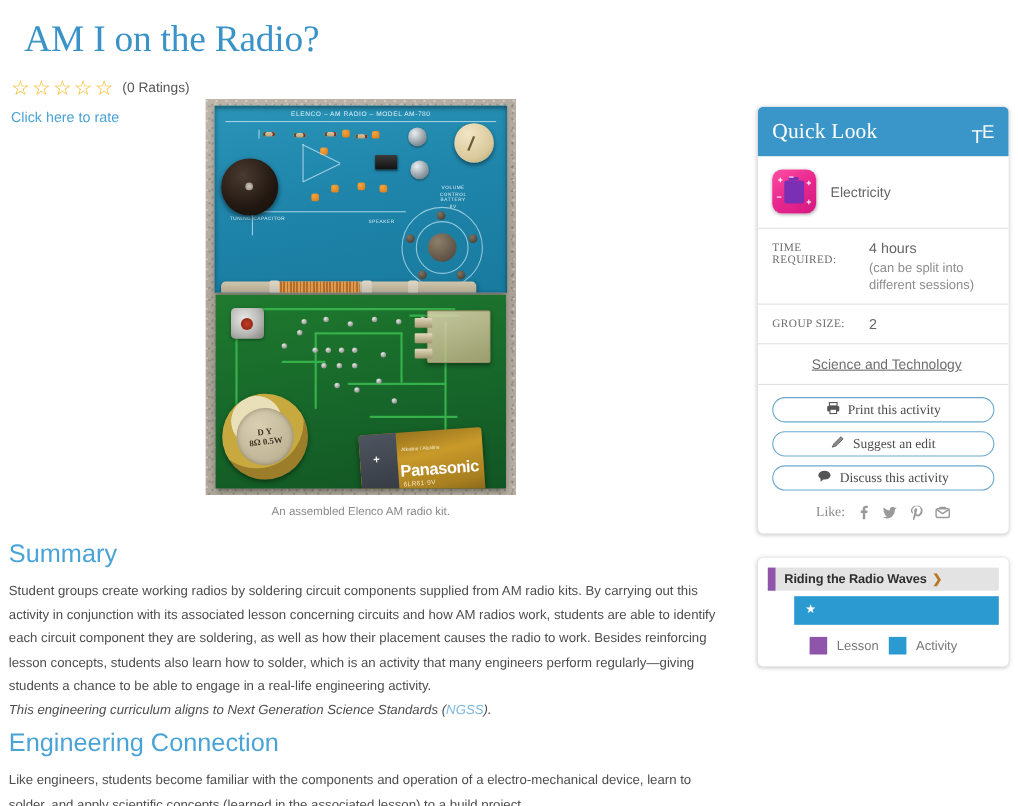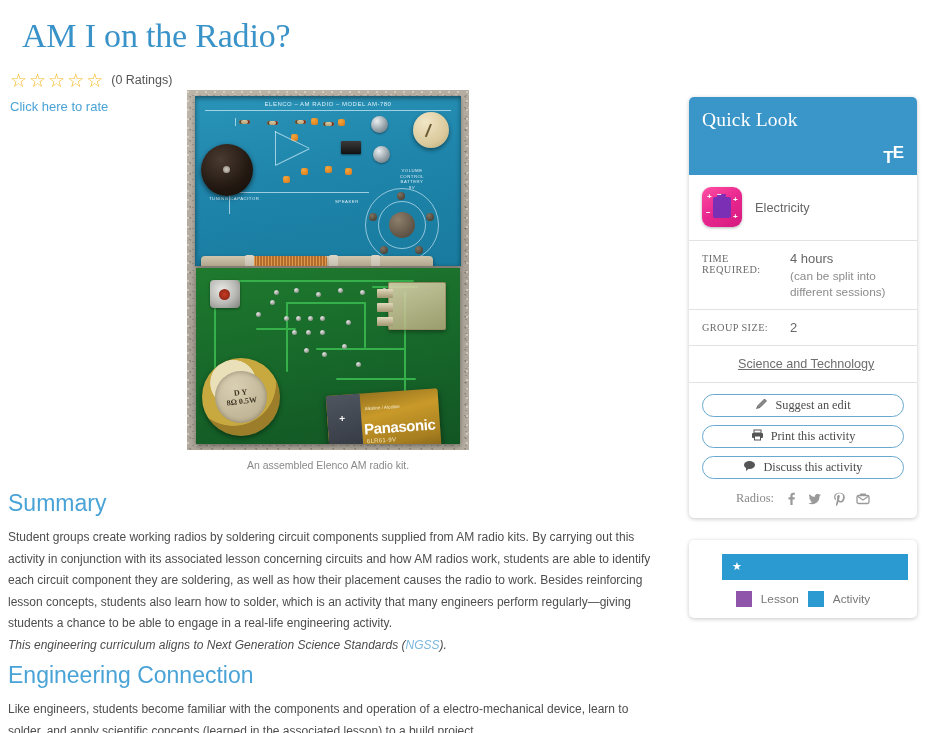--- a/index.html
+++ b/index.html
@@ -236,24 +236,23 @@
     display: flex; align-items: flex-start; justify-content: space-between;
   }
   .card-head h3 {
     margin: 0; font-weight: normal;
     font-family: "Liberation Serif", serif;
     font-size: 19.5px; line-height: 22px;
     letter-spacing: .2px;
   }
   .te-logo {
     font-family: "Liberation Sans", sans-serif;
-    color: #fff; font-size: 17px; font-weight: bold;
+    color: #fff; font-size: 17px; font-weight: normal;
     line-height: 17px; white-space: nowrap; letter-spacing: -1px;
     padding-top: 2px;
-    margin-top: 33px;
   }
   .te-logo sup { font-size: 17px; vertical-align: 5px; letter-spacing: 0; }
 
   .subject-row {
     display: flex; align-items: center; gap: 13px;
     padding: 12px 13px 13px 13px;
     border-bottom: 1px solid #e2e2e2;
   }
   .subject-icon {
     width: 40px; height: 40px; border-radius: 9px;
@@ -538,47 +537,47 @@
     <div class="ql-row">
       <div class="ql-value">
         <a class="ql-link">Science and Technology</a>
       </div>
     </div>
 
     <div class="action-area">
       <div class="pill-btn">
         <span>
           <svg width="13" height="12" viewBox="0 0 13 12">
-              <path d="M1.5 10.5 L3 7.5 L9.5 1 L11.5 3 L5 9.5 Z" fill="#8a8a8a" stroke="#555" stroke-width=".7"></path>
-            </svg>
-        </span>
-        <span>Suggest an edit</span>
-      </div>
-      <div class="pill-btn">
-        <span>
-          <svg width="13" height="12" viewBox="0 0 13 12">
               <rect x="3" y="1" width="7" height="3" fill="none" stroke="#555" stroke-width="1"></rect>
               <rect x="1" y="4" width="11" height="5" rx="1" fill="#555"></rect>
               <rect x="3.5" y="7" width="6" height="4" fill="#fff" stroke="#555" stroke-width="1"></rect>
             </svg>
         </span>
         <span>Print this activity</span>
+      </div>
+      <div class="pill-btn">
+        <span>
+          <svg width="13" height="12" viewBox="0 0 13 12">
+              <path d="M1.5 10.5 L3 7.5 L9.5 1 L11.5 3 L5 9.5 Z" fill="#8a8a8a" stroke="#555" stroke-width=".7"></path>
+            </svg>
+        </span>
+        <span>Suggest an edit</span>
       </div>
       <div class="pill-btn">
         <span>
           <svg width="13" height="12" viewBox="0 0 13 12">
               <ellipse cx="6.5" cy="5" rx="5.5" ry="4" fill="#555"></ellipse>
               <path d="M3 8 L3 11 L6 8.5 Z" fill="#555"></path>
             </svg>
         </span>
         <span>Discuss this activity</span>
       </div>
 
       <div class="share-row">
-        <span class="share-label">Radios:</span>
+        <span class="share-label">Like:</span>
         <span class="share-ic">
           <svg width="12" height="14" viewBox="0 0 12 14">
               <path d="M7.6 13V7.4h1.9l.28-2.2H7.6V3.8c0-.63.18-1.06 1.08-1.06h1.16V.78C9.64.74 8.96.68 8.16.68 6.5.68 5.36 1.7 5.36 3.56V5.2H3.46v2.2h1.9V13z" fill="#9a9a9a"></path>
             </svg>
         </span>
         <span class="share-ic">
           <svg width="14" height="14" viewBox="0 0 14 14">
               <path d="M13.4 3.1c-.47.21-.98.35-1.51.41.54-.33.96-.84 1.15-1.46-.51.3-1.07.52-1.67.64A2.63 2.63 0 0 0 6.89 5.1 7.46 7.46 0 0 1 1.48 2.35a2.63 2.63 0 0 0 .81 3.51c-.43-.01-.83-.13-1.19-.33v.03c0 1.27.9 2.34 2.1 2.58-.22.06-.45.09-.69.09-.17 0-.33-.02-.49-.05a2.63 2.63 0 0 0 2.45 1.83A5.28 5.28 0 0 1 .6 11.13c-.21 0-.42-.01-.62-.04a7.44 7.44 0 0 0 4.03 1.18c4.84 0 7.48-4.01 7.48-7.48v-.34c.51-.37.96-.83 1.31-1.35z" fill="#9a9a9a"></path>
             </svg>
         </span>
@@ -593,20 +592,25 @@
               <path d="M1.6 3.3 L7 7 L12.4 3.3" fill="none" stroke="#9a9a9a" stroke-width="1.3"></path>
               <rect x="4" y="0.6" width="6" height="2.2" rx=".6" fill="#9a9a9a"></rect>
             </svg>
         </span>
       </div>
     </div>
   </div>
 
   <div class="card act-card">
     <div class="act-body">
+      <div class="lesson-row">
+        <div class="lesson-swatch"></div>
+        <span class="lesson-name">Riding the Radio Waves</span>
+        <span class="chev">❯</span>
+      </div>
       <div class="activity-row">
         <span class="act-star">★</span>
       </div>
       <div class="legend">
         <span class="legend-sw legend-lesson"></span>
         <span class="legend-txt">Lesson</span>
         <span class="legend-sw legend-activity"></span>
         <span class="legend-txt">Activity</span>
       </div>
     </div>

